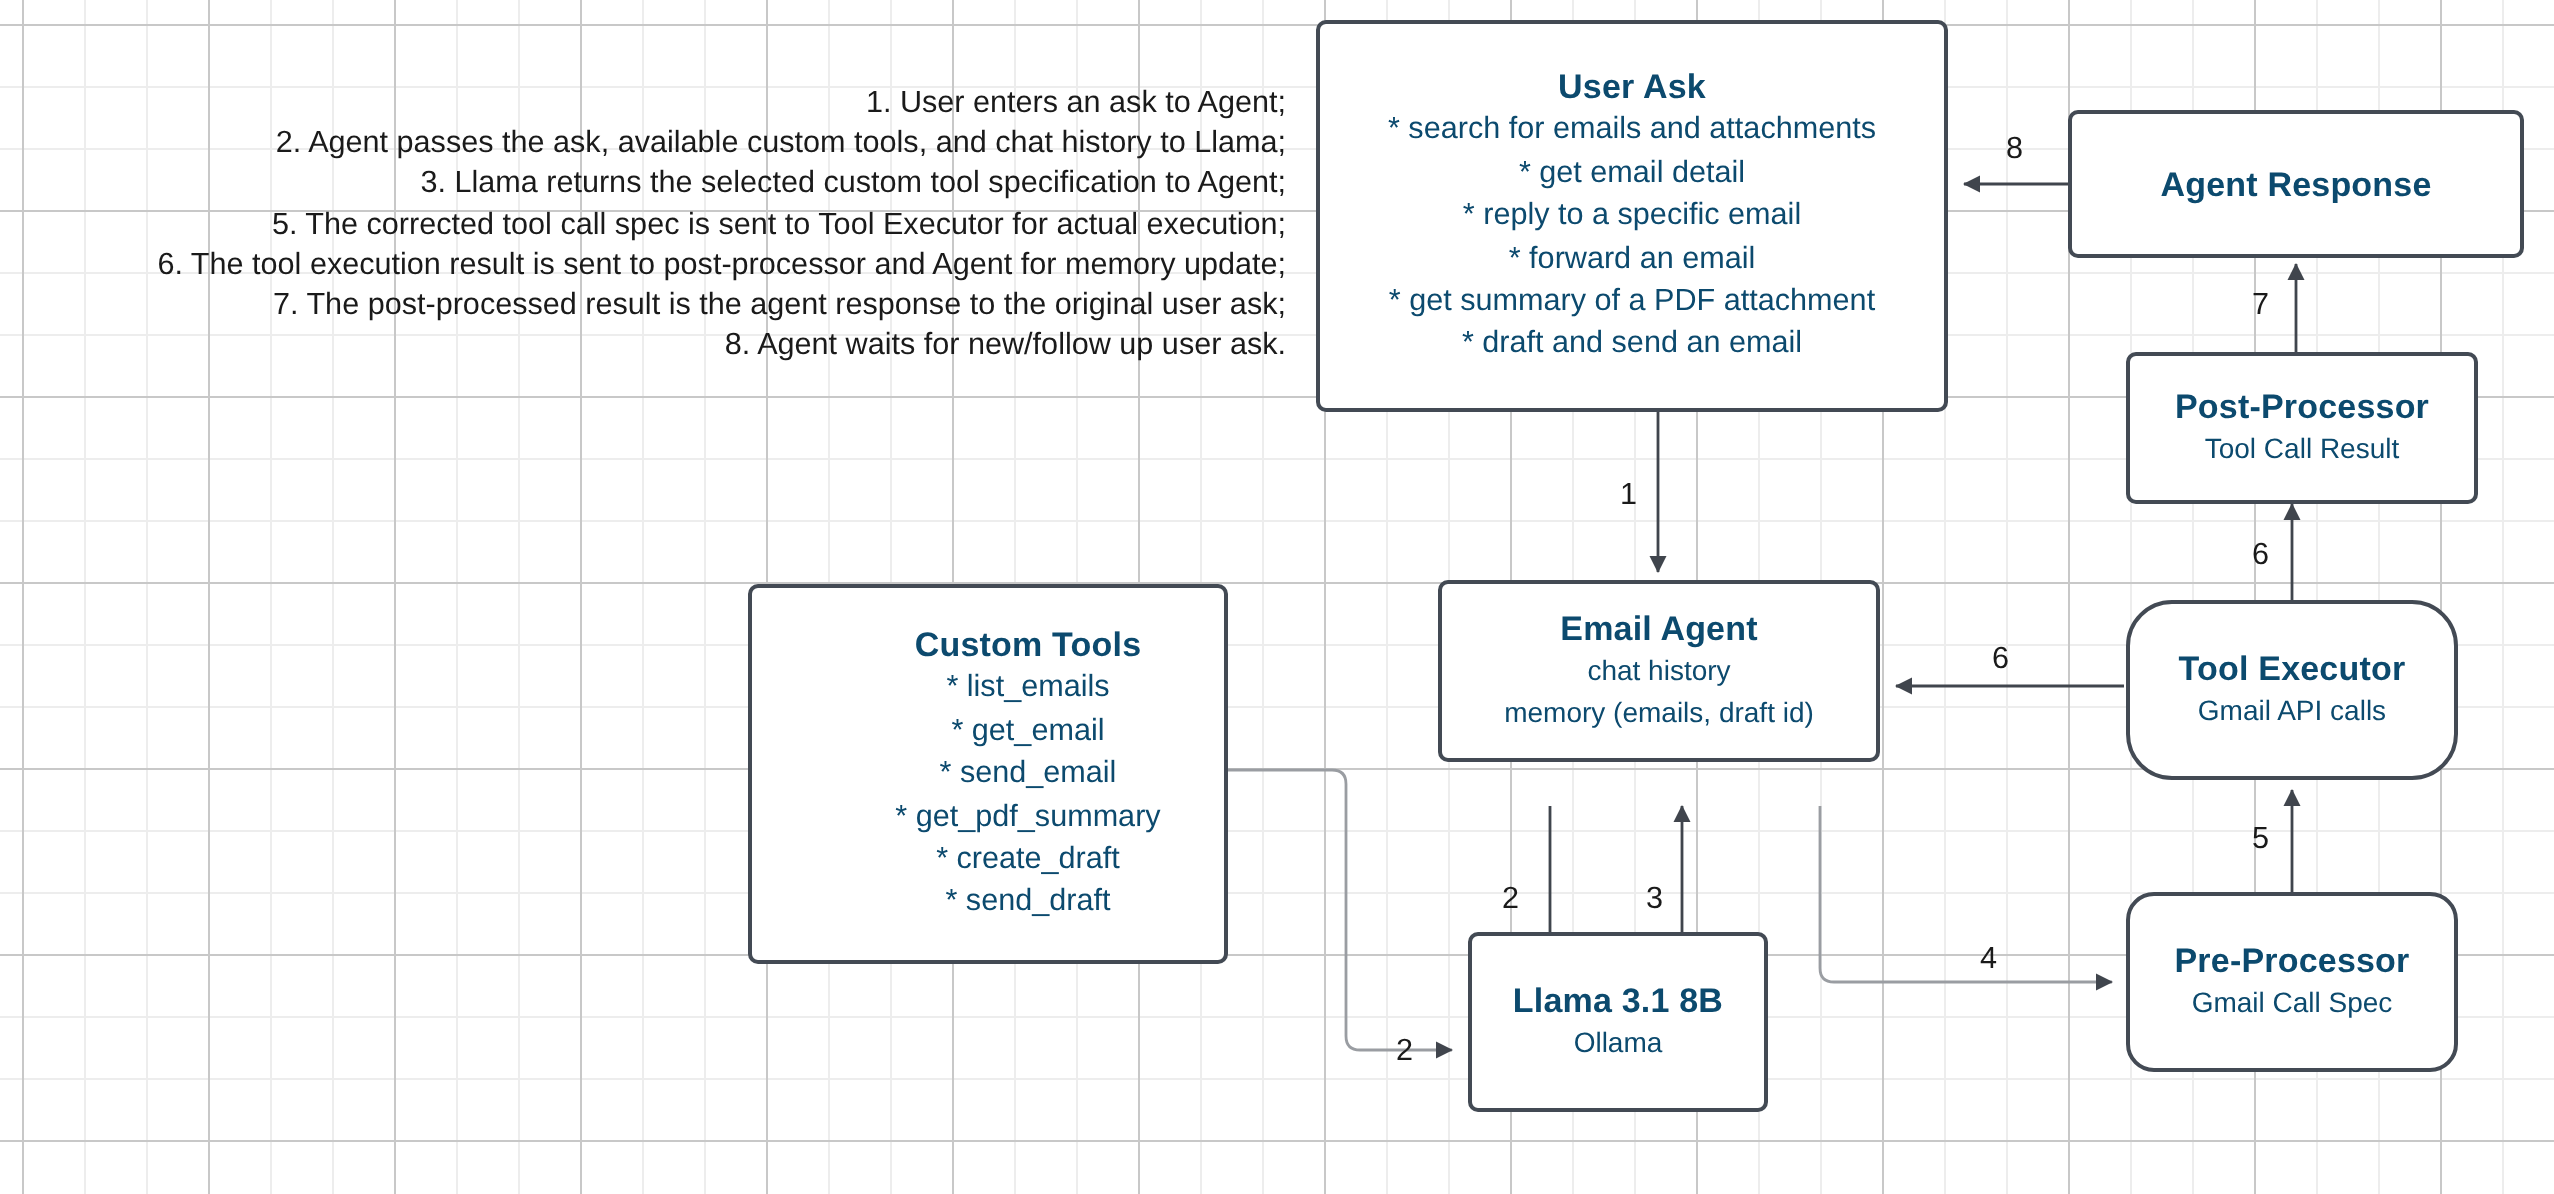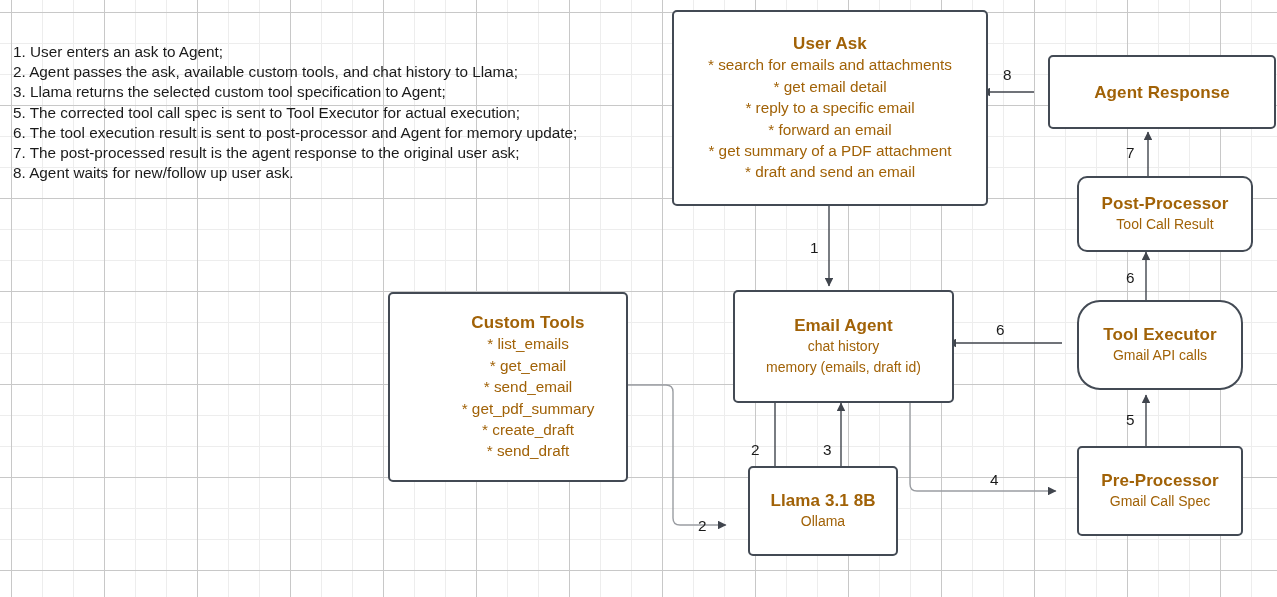--- a/index.html
+++ b/index.html
@@ -37,38 +37,38 @@
   
   #legend {
     position: absolute;
     left: 13px;
     top: 42px;
     width: 630px;
     font-size: 15.3px;
     line-height: 20.2px;
     color: #1a1a1a;
     white-space: nowrap;
+    text-align: right;
   }
   #legend div { white-space: nowrap; }
 
   
   .node {
     position: absolute;
     box-sizing: border-box;
     border: 2px solid #434a54;
     border-radius: 5px;
     background: #ffffff;
     display: flex;
     flex-direction: column;
     align-items: center;
     justify-content: center;
     text-align: center;
-    color: #a16207;
+    color: #0c4a6e;
     z-index: 3;
-    margin-left: 14px;
   }
   .node .title {
     font-weight: bold;
     font-size: 17px;
     line-height: 21px;
     letter-spacing: .1px;
   }
   .node .sub {
     font-size: 14px;
     line-height: 21.4px;
@@ -163,36 +163,36 @@
       <li>* forward an email</li>
       <li>* get summary of a PDF attachment</li>
       <li>* draft and send an email</li>
     </ul>
   </div>
 
   <div class="node" style="left:1034px; top:55px; width:228px; height:74px;">
     <div class="title">Agent Response</div>
   </div>
 
-  <div class="node" style="left:1063px; top:176px; width:176px; height:76px;border-radius:10px;">
+  <div class="node" style="left:1063px; top:176px; width:176px; height:76px;">
     <div class="title">Post-Processor</div>
     <div class="sub">Tool Call Result</div>
   </div>
 
   <div class="node" style="left:1063px; top:300px; width:166px; height:90px;border-radius:23px;">
     <div class="title">Tool Executor</div>
     <div class="sub">Gmail API calls</div>
   </div>
 
-  <div class="node" style="left:1063px; top:446px; width:166px; height:90px;">
+  <div class="node" style="left:1063px; top:446px; width:166px; height:90px;border-radius:14px;">
     <div class="title">Pre-Processor</div>
     <div class="sub">Gmail Call Spec</div>
   </div>
 
-  <div class="node" style="left:719px; top:290px; width:221px; height:113px;">
+  <div class="node" style="left:719px; top:290px; width:221px; height:91px;">
     <div class="title">Email Agent</div>
     <div class="sub">chat history</div>
     <div class="sub">memory (emails, draft id)</div>
   </div>
 
   <div class="node" style="left:374px; top:292px; width:240px; height:190px;padding-left:40px;">
     <div class="title">Custom Tools</div>
     <ul>
       <li>* list_emails</li>
       <li>* get_email</li>

